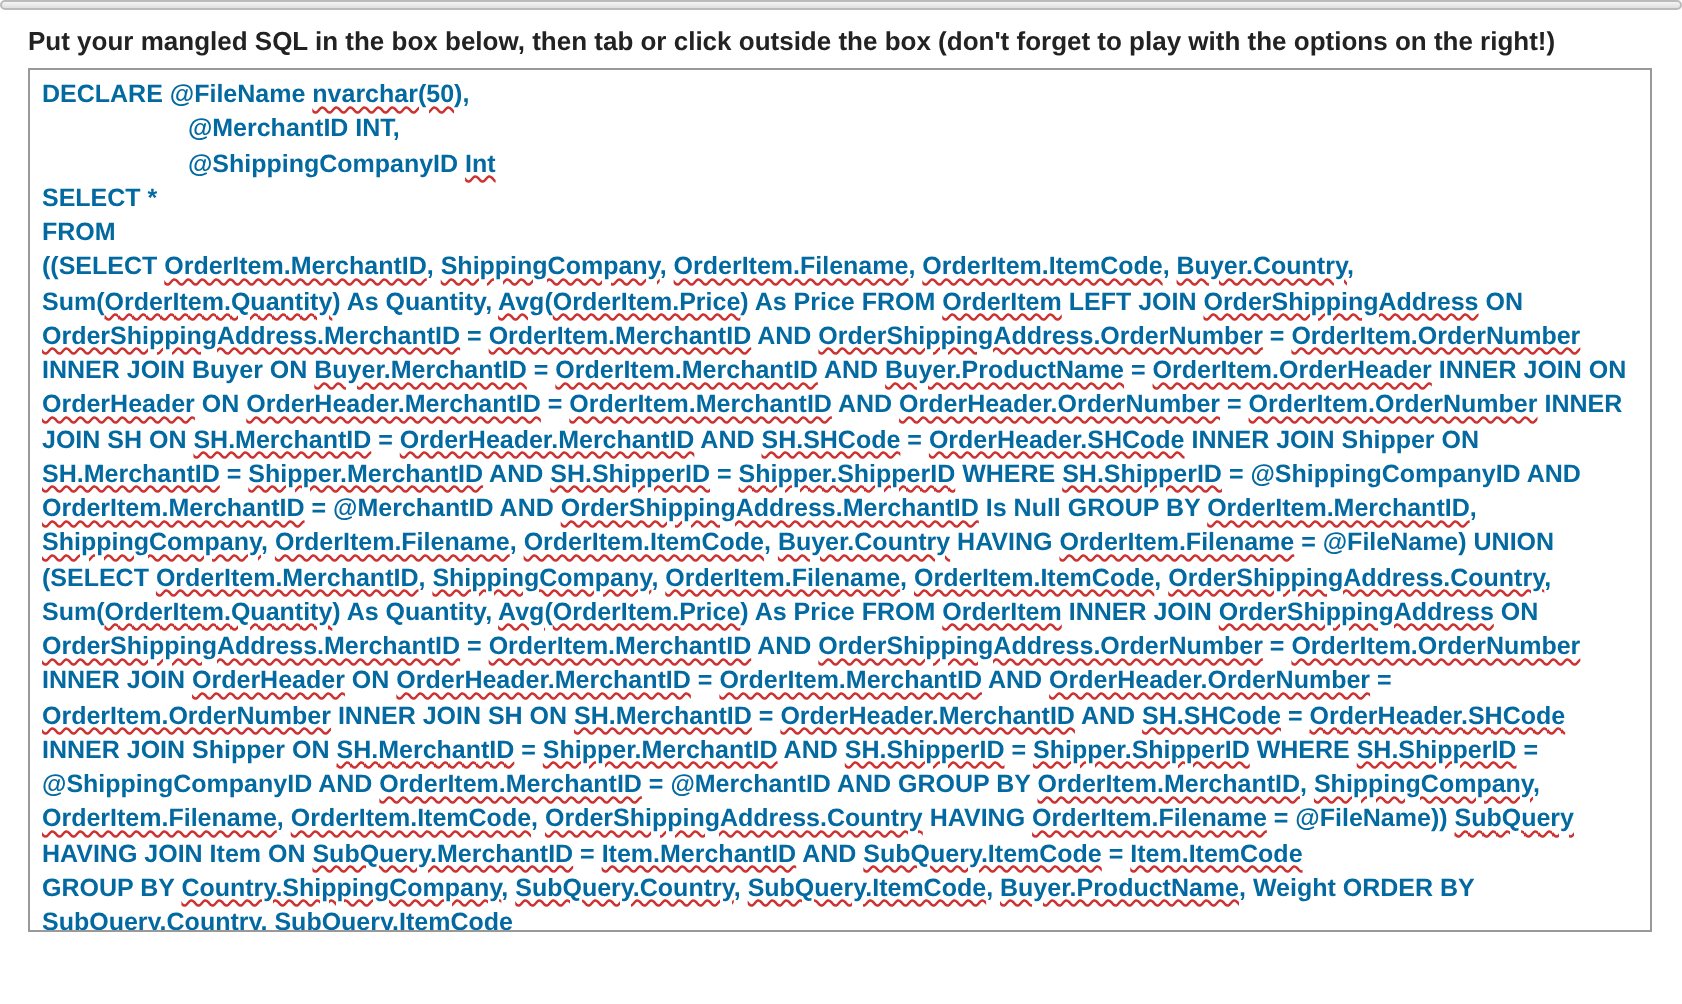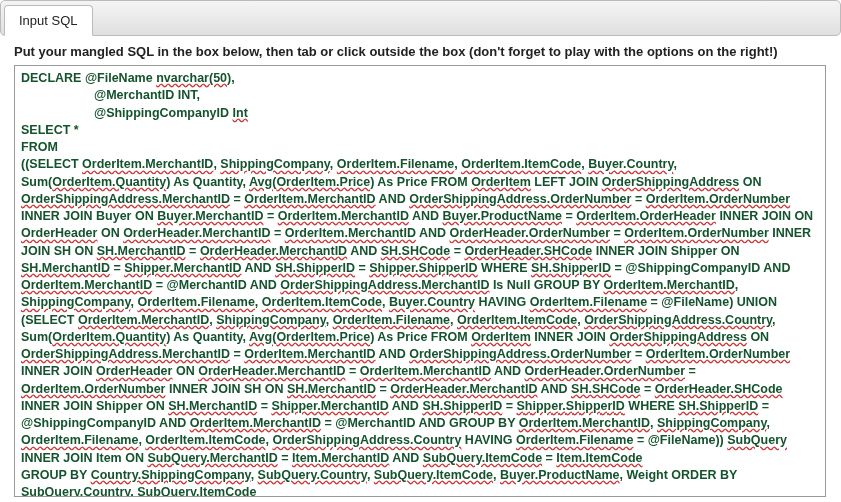--- a/index.html
+++ b/index.html
@@ -51,38 +51,37 @@
       margin-bottom: 6px;
     }
     .sql-box {
       width: 812px;
       height: 432px;
       border: 1px solid #999;
       padding: 4px 6px;
       font-family: Arial, Helvetica, sans-serif;
       font-size: 12.5px;
       line-height: 1.38;
-      color: #14532d;
+      color: #0369a1;
       overflow-y: auto;
       white-space: normal;
       word-wrap: break-word;
       background: #fff;
     }
     .sql-box .sq {
       text-decoration: underline;
       text-decoration-color: #cc3333;
       text-decoration-style: wavy;
       text-underline-offset: 1px;
     }
   </style>
 </head>
 <body>
 
 <div class="tabs-container">
-  <div class="tab active">Input SQL</div>
 </div>
 
 <div class="content-wrap">
   <div class="instructions">Put your mangled SQL in the box below, then tab or click outside the box (don't forget to play with the options on the right!)</div>
 
   <div class="sql-box">
     <span>DECLARE @FileName</span> <span class="sq">nvarchar(50</span><span>),</span><br>
     &nbsp;&nbsp;&nbsp;&nbsp;&nbsp;&nbsp;&nbsp;&nbsp;&nbsp;&nbsp;&nbsp;&nbsp;&nbsp;&nbsp;&nbsp;&nbsp;&nbsp;&nbsp;&nbsp;&nbsp;&nbsp;<span>@MerchantID INT,</span><br>
     &nbsp;&nbsp;&nbsp;&nbsp;&nbsp;&nbsp;&nbsp;&nbsp;&nbsp;&nbsp;&nbsp;&nbsp;&nbsp;&nbsp;&nbsp;&nbsp;&nbsp;&nbsp;&nbsp;&nbsp;&nbsp;<span>@ShippingCompanyID</span> <span class="sq">Int</span><br>
     <span>SELECT *</span><br>
@@ -96,18 +95,18 @@
     <span class="sq">ShippingCompany</span><span>, </span><span class="sq">OrderItem.Filename</span><span>, </span><span class="sq">OrderItem.ItemCode</span><span>, </span><span class="sq">Buyer.Country</span><span> HAVING </span><span class="sq">OrderItem.Filename</span><span> = @FileName) UNION</span>
     <br>
     <span> (SELECT </span><span class="sq">OrderItem.MerchantID</span><span>, </span><span class="sq">ShippingCompany</span><span>, </span><span class="sq">OrderItem.Filename</span><span>, </span><span class="sq">OrderItem.ItemCode</span><span>, </span><span class="sq">OrderShippingAddress.Country</span><span>, </span>
     <span>Sum(</span><span class="sq">OrderItem.Quantity</span><span>) As Quantity, </span><span class="sq">Avg(</span><span class="sq">OrderItem.Price</span><span>) As Price FROM </span><span class="sq">OrderItem</span><span> INNER JOIN </span><span class="sq">OrderShippingAddress</span><span> ON </span>
     <span class="sq">OrderShippingAddress.MerchantID</span><span> = </span><span class="sq">OrderItem.MerchantID</span><span> AND </span><span class="sq">OrderShippingAddress.OrderNumber</span><span> = </span><span class="sq">OrderItem.OrderNumber</span><span> INNER JOIN </span>
     <span class="sq">OrderHeader</span><span> ON </span><span class="sq">OrderHeader.MerchantID</span><span> = </span><span class="sq">OrderItem.MerchantID</span><span> AND </span><span class="sq">OrderHeader.OrderNumber</span><span> = </span><span class="sq">OrderItem.OrderNumber</span><span> INNER JOIN SH ON </span>
     <span class="sq">SH.MerchantID</span><span> = </span><span class="sq">OrderHeader.MerchantID</span><span> AND </span><span class="sq">SH.SHCode</span><span> = </span><span class="sq">OrderHeader.SHCode</span><span> INNER JOIN Shipper ON </span><span class="sq">SH.MerchantID</span><span> = </span><span class="sq">Shipper.MerchantID</span><span> AND </span>
     <span class="sq">SH.ShipperID</span><span> = </span><span class="sq">Shipper.ShipperID</span><span> WHERE </span><span class="sq">SH.ShipperID</span><span> = @ShippingCompanyID AND </span><span class="sq">OrderItem.MerchantID</span><span> = @MerchantID AND </span>GROUP BY
     <span class="sq">OrderItem.MerchantID</span><span>, </span><span class="sq">ShippingCompany</span><span>, </span><span class="sq">OrderItem.Filename</span><span>, </span><span class="sq">OrderItem.ItemCode</span><span>, </span><span class="sq">OrderShippingAddress.Country</span><span> HAVING </span><span class="sq">OrderItem.Filename</span><span> = @FileName)) </span><span class="sq">SubQuery</span>
     <br>
-    <span>INNER JOIN Item ON </span><span class="sq">SubQuery.MerchantID</span><span> = </span><span class="sq">Item.MerchantID</span><span> AND </span><span class="sq">SubQuery.ItemCode</span><span> = </span><span class="sq">Item.ItemCode</span>
+    <span>HAVING JOIN Item ON </span><span class="sq">SubQuery.MerchantID</span><span> = </span><span class="sq">Item.MerchantID</span><span> AND </span><span class="sq">SubQuery.ItemCode</span><span> = </span><span class="sq">Item.ItemCode</span>
     <br>
     <span>GROUP BY </span><span class="sq">Country.ShippingCompany</span><span>, </span><span class="sq">SubQuery.Country</span><span>, </span><span class="sq">SubQuery.ItemCode</span><span>, </span><span class="sq">Buyer.ProductName</span><span>, Weight ORDER BY </span><span class="sq">SubQuery.Country</span><span>, </span>
     <span class="sq">SubQuery.ItemCode</span>
   </div>
 </div>
 
 </body></html>

